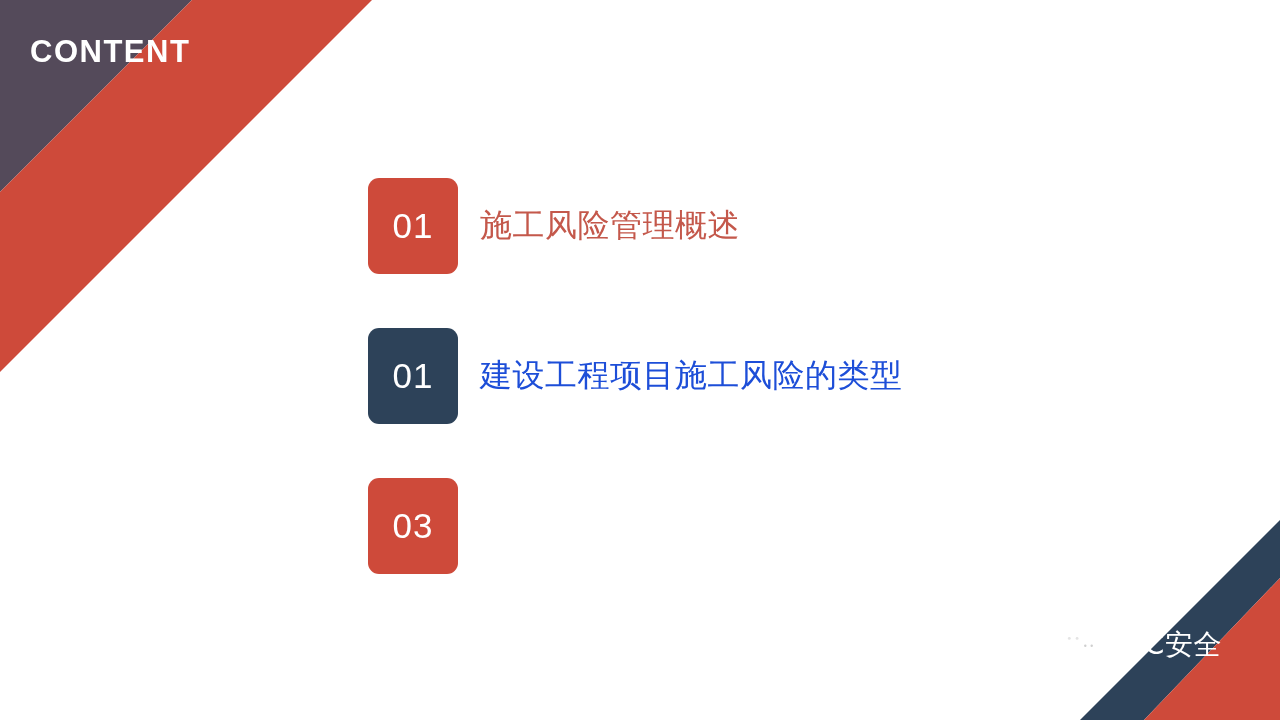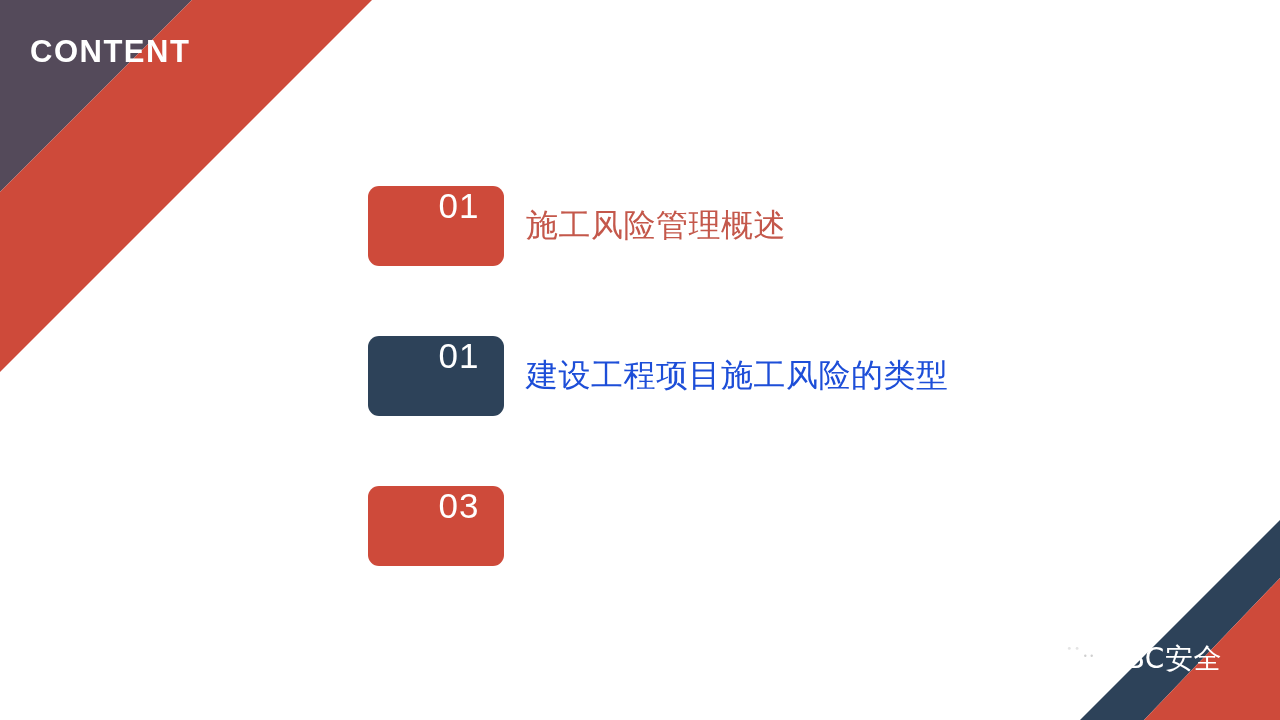--- a/index.html
+++ b/index.html
@@ -52,26 +52,26 @@
     position: relative;
     height: 80px;
     margin-bottom: 70px;
     display: flex;
     align-items: center;
   }
   .agenda-item:last-child { margin-bottom: 0; }
 
   .num-box {
     width: 90px;
-    height: 80px;
+    height: 96px;
     border-radius: 11px;
     display: flex;
+    align-items: center;
     justify-content: center;
     flex: 0 0 auto;
-    padding-left: 46px;
   }
   .num-box .num {
     color: #ffffff;
     font-size: 35px;
     font-weight: normal;
     letter-spacing: 1px;
     font-family: "Liberation Sans", "DejaVu Sans", sans-serif;
   }
 
   .item-label {
@@ -79,23 +79,23 @@
     font-size: 32px;
     letter-spacing: 0.5px;
     white-space: nowrap;
     font-family: "DejaVu Sans", "Liberation Sans", sans-serif;
   }
 
   
   .watermark {
     position: absolute;
     left: 1060px;
-    top: 640px;
+    top: 620px;
     display: flex;
-    align-items: flex-start;
+    align-items: flex-end;
     height: 44px;
   }
   .wechat-icon {
     width: 40px;
     height: 34px;
     flex: 0 0 auto;
     margin-right: 6px;
   }
   .wm-text {
     color: #ffffff;

